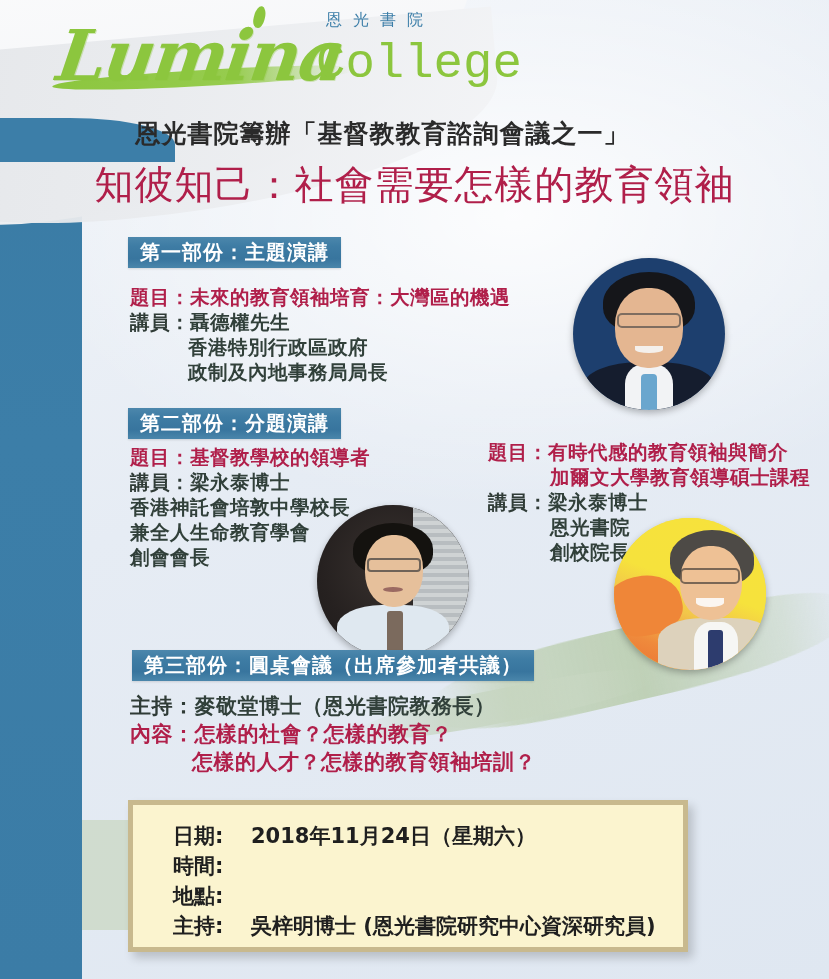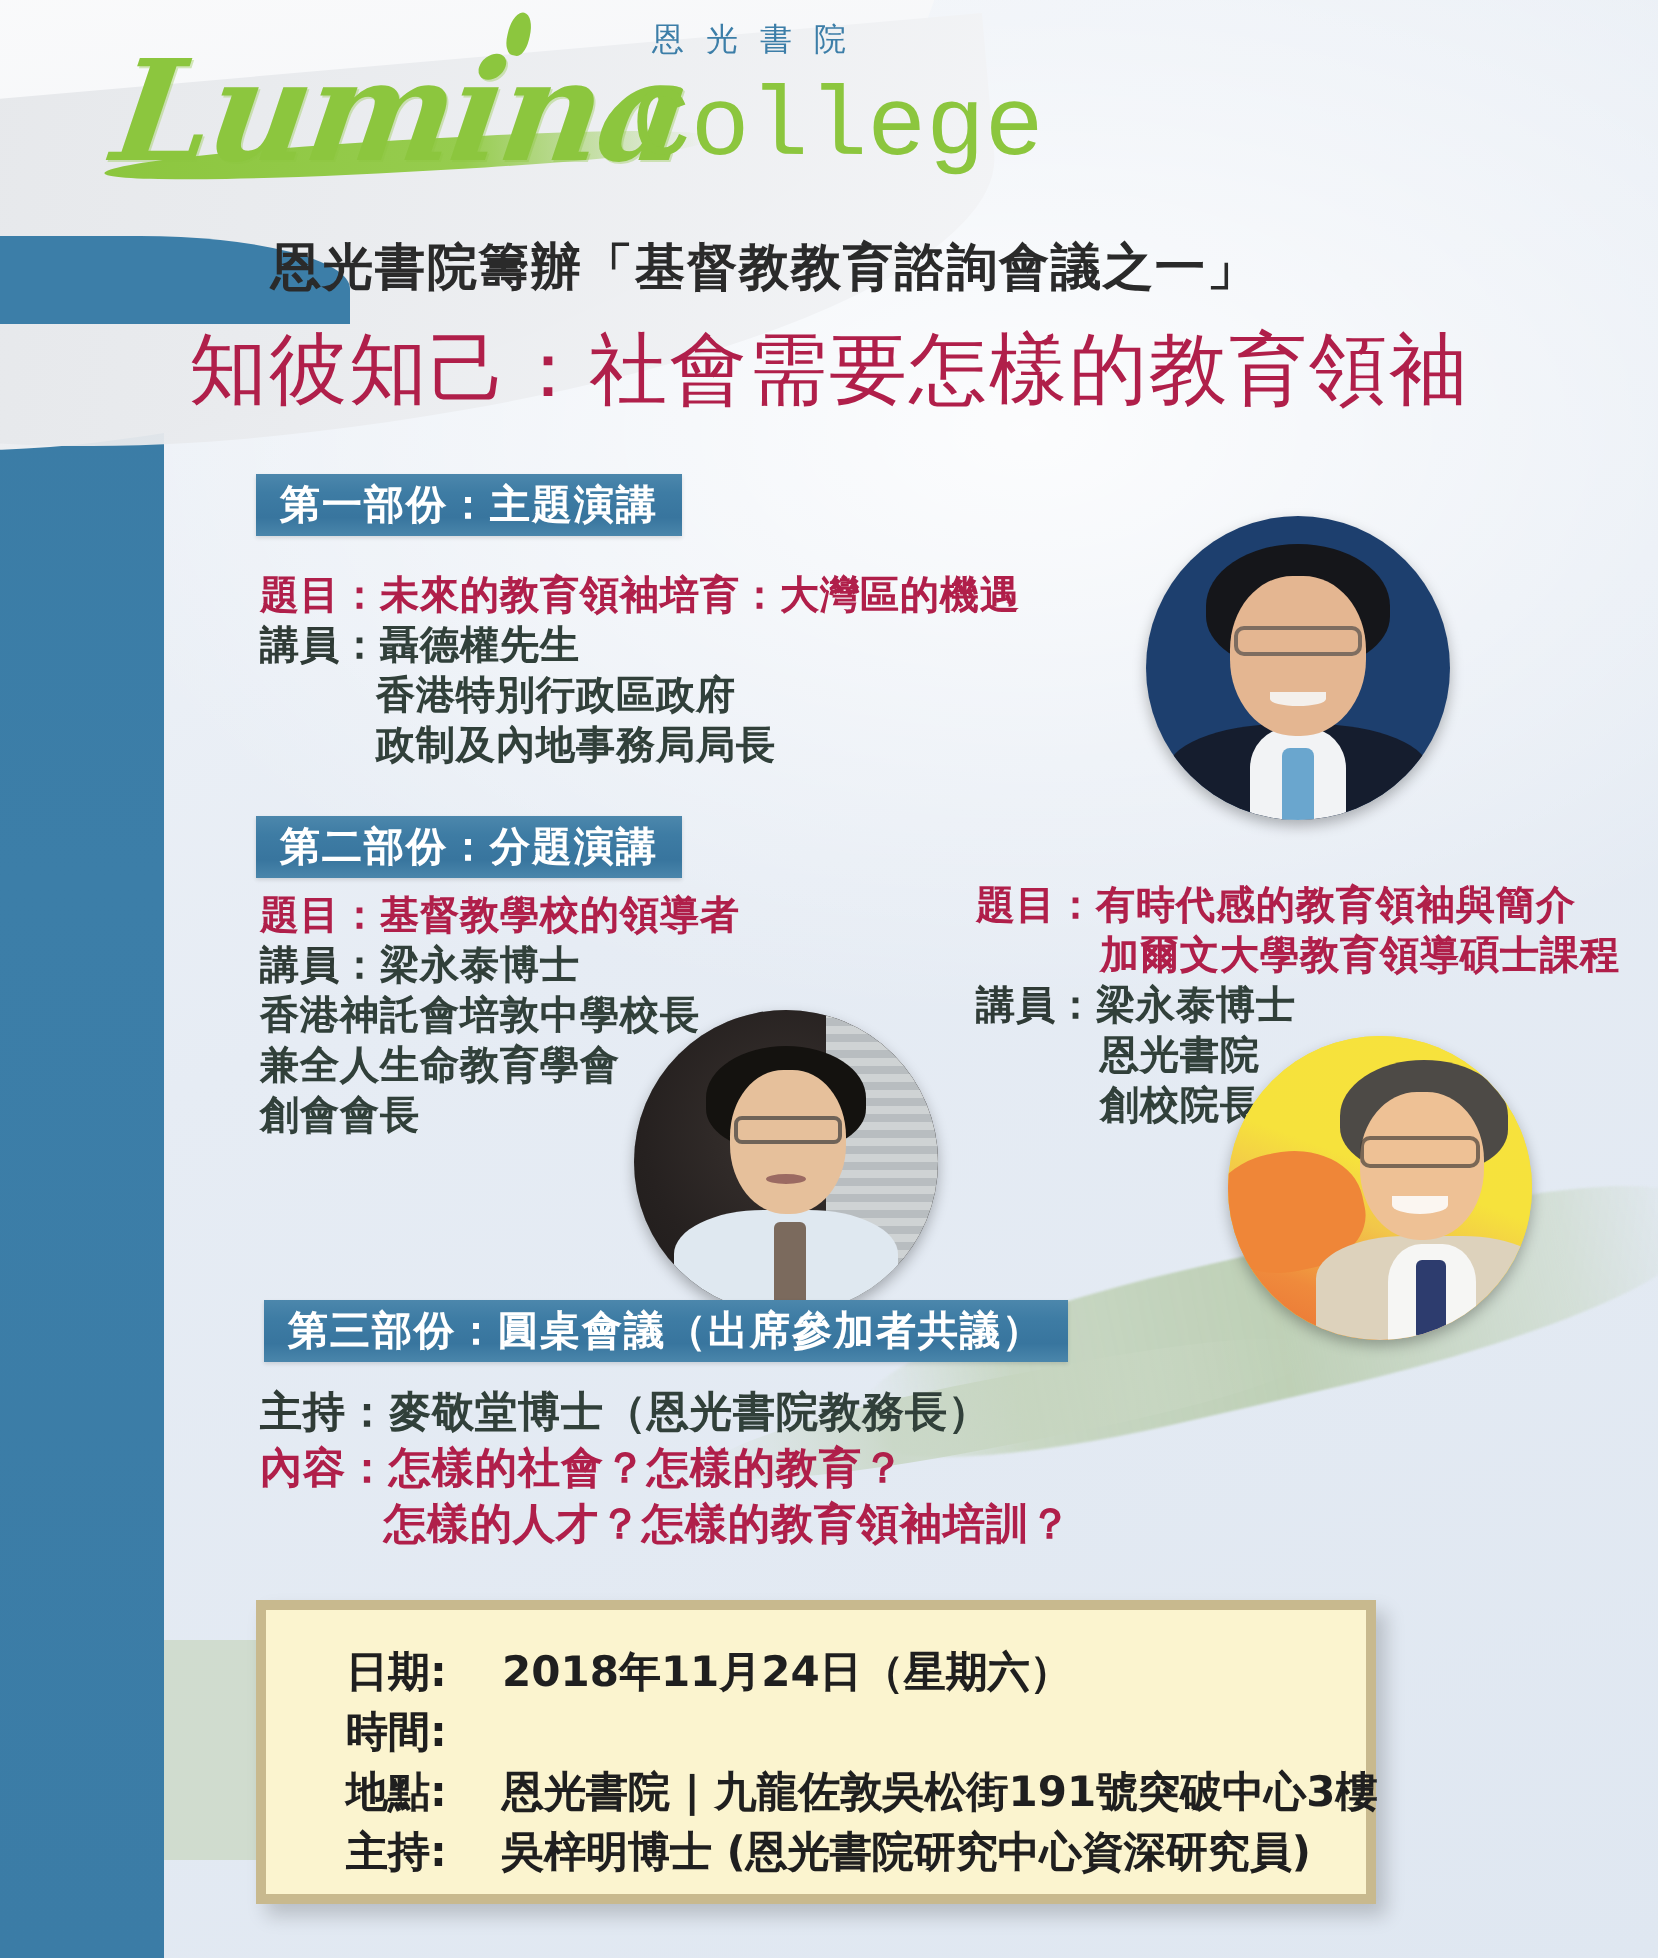--- a/index.html
+++ b/index.html
@@ -343,21 +343,20 @@
     <div class="info-inner">
       <div class="info-row">
         <span class="info-label">日期:</span>
         <span class="info-value">2018年11月24日（星期六）</span>
       </div>
       <div class="info-row">
         <span class="info-label">時間:</span>
       </div>
       <div class="info-row">
         <span class="info-label">地點:</span>
-        <span class="info-value">恩光書院 | 九龍佐敦吳松街191號突破中心3樓</span>
       </div>
       <div class="info-row">
         <span class="info-label">主持:</span>
         <span class="info-value">吳梓明博士 (恩光書院研究中心資深研究員)</span>
       </div>
     </div>
   </div>
 
 </div>
 

